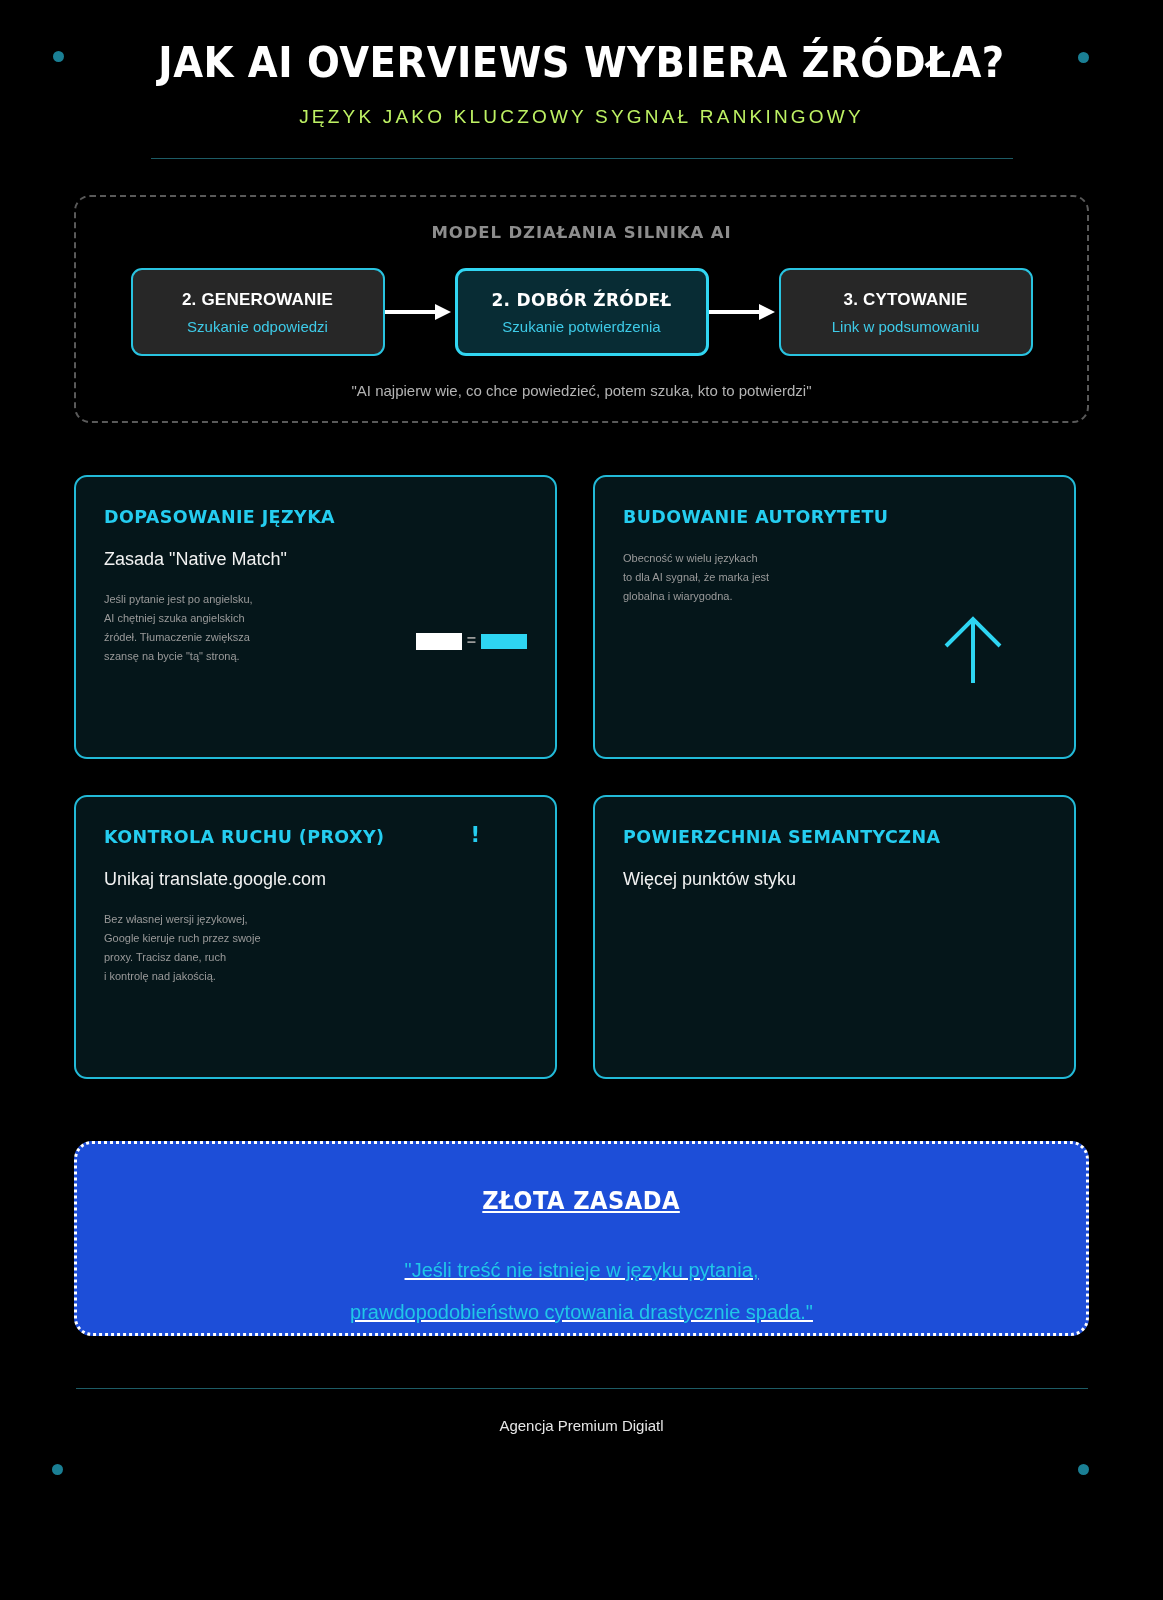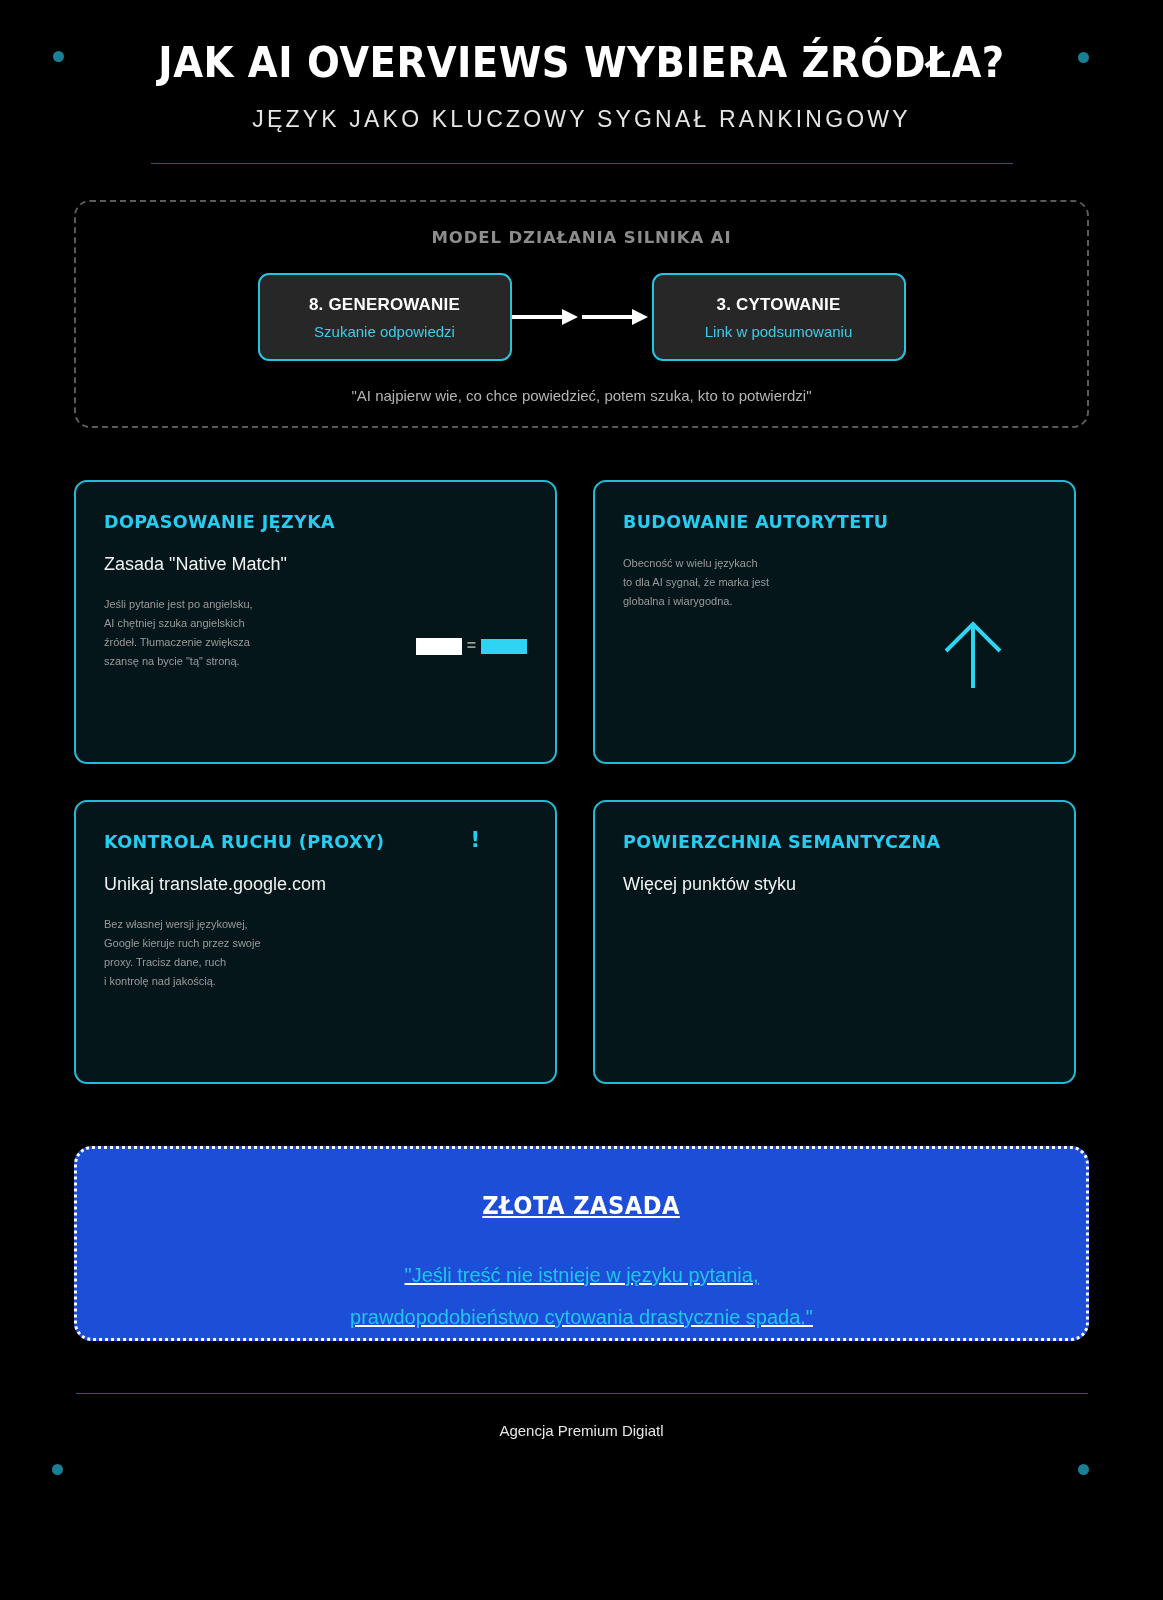--- a/index.html
+++ b/index.html
@@ -38,23 +38,23 @@
     font-family: "DejaVu Sans", sans-serif;
     font-weight: 700;
     font-size: 42px;
     letter-spacing: 0.5px;
     color: #ffffff;
     margin: 0;
     line-height: 1.1;
     transform: scaleX(0.92);
   }
   .sub-title {
-    font-size: 23px;
+    font-size: 19px;
     letter-spacing: 3.2px;
-    color: #e5e5e5;
+    color: #bef264;
     margin-top: 20px;
     font-weight: 400;
   }
   .header-rule {
     width: 862px;
     height: 1px;
     background: #1d5c66;
     margin: 30px auto 0 auto;
   }
 
@@ -278,29 +278,33 @@
   <h1 class="main-title">JAK AI OVERVIEWS WYBIERA ŹRÓDŁA?</h1>
   <div class="sub-title">JĘZYK JAKO KLUCZOWY SYGNAŁ RANKINGOWY</div>
   <div class="header-rule"></div>
 </div>
 
 <div class="flow-wrap">
   <div class="flow-title">MODEL DZIAŁANIA SILNIKA AI</div>
   <div class="flow-row">
 
     <div class="flow-box normal">
-      <div class="flow-box-title">8. GENEROWANIE</div>
+      <div class="flow-box-title">2. GENEROWANIE</div>
       <div class="flow-box-sub">Szukanie odpowiedzi</div>
     </div>
 
     <div class="flow-arrow">
       <div class="shaft"></div>
         <div class="head"></div>
     </div>
 
+    <div class="flow-box active">
+      <div class="flow-box-title">2. DOBÓR ŹRÓDEŁ</div>
+      <div class="flow-box-sub">Szukanie potwierdzenia</div>
+    </div>
 
     <div class="flow-arrow">
       <div class="shaft"></div>
         <div class="head"></div>
     </div>
 
     <div class="flow-box normal">
       <div class="flow-box-title">3. CYTOWANIE</div>
       <div class="flow-box-sub">Link w podsumowaniu</div>
     </div>

